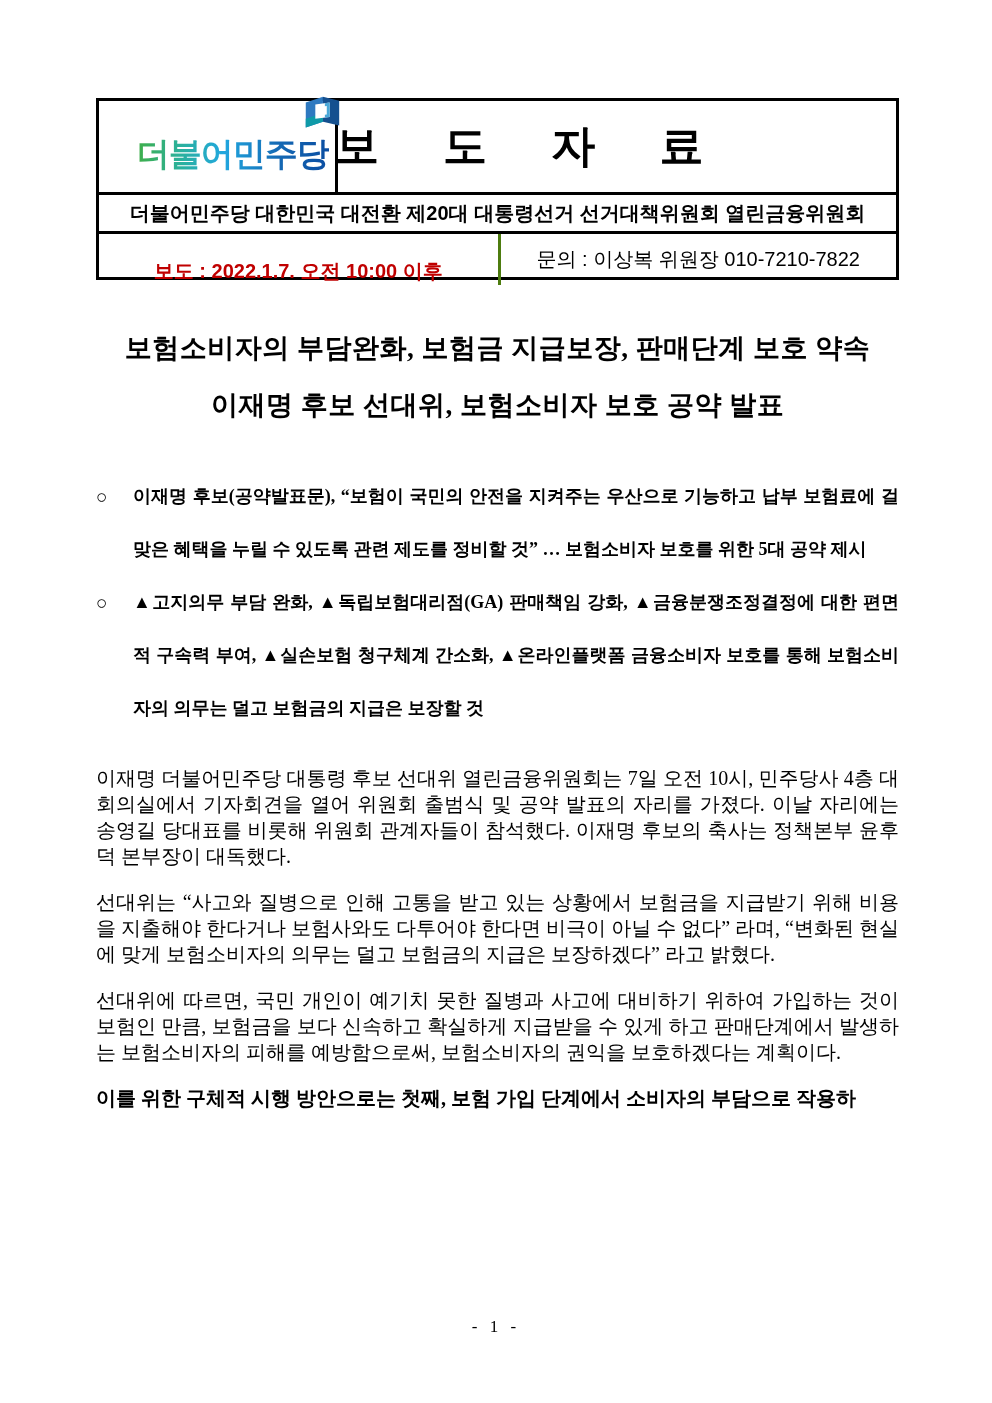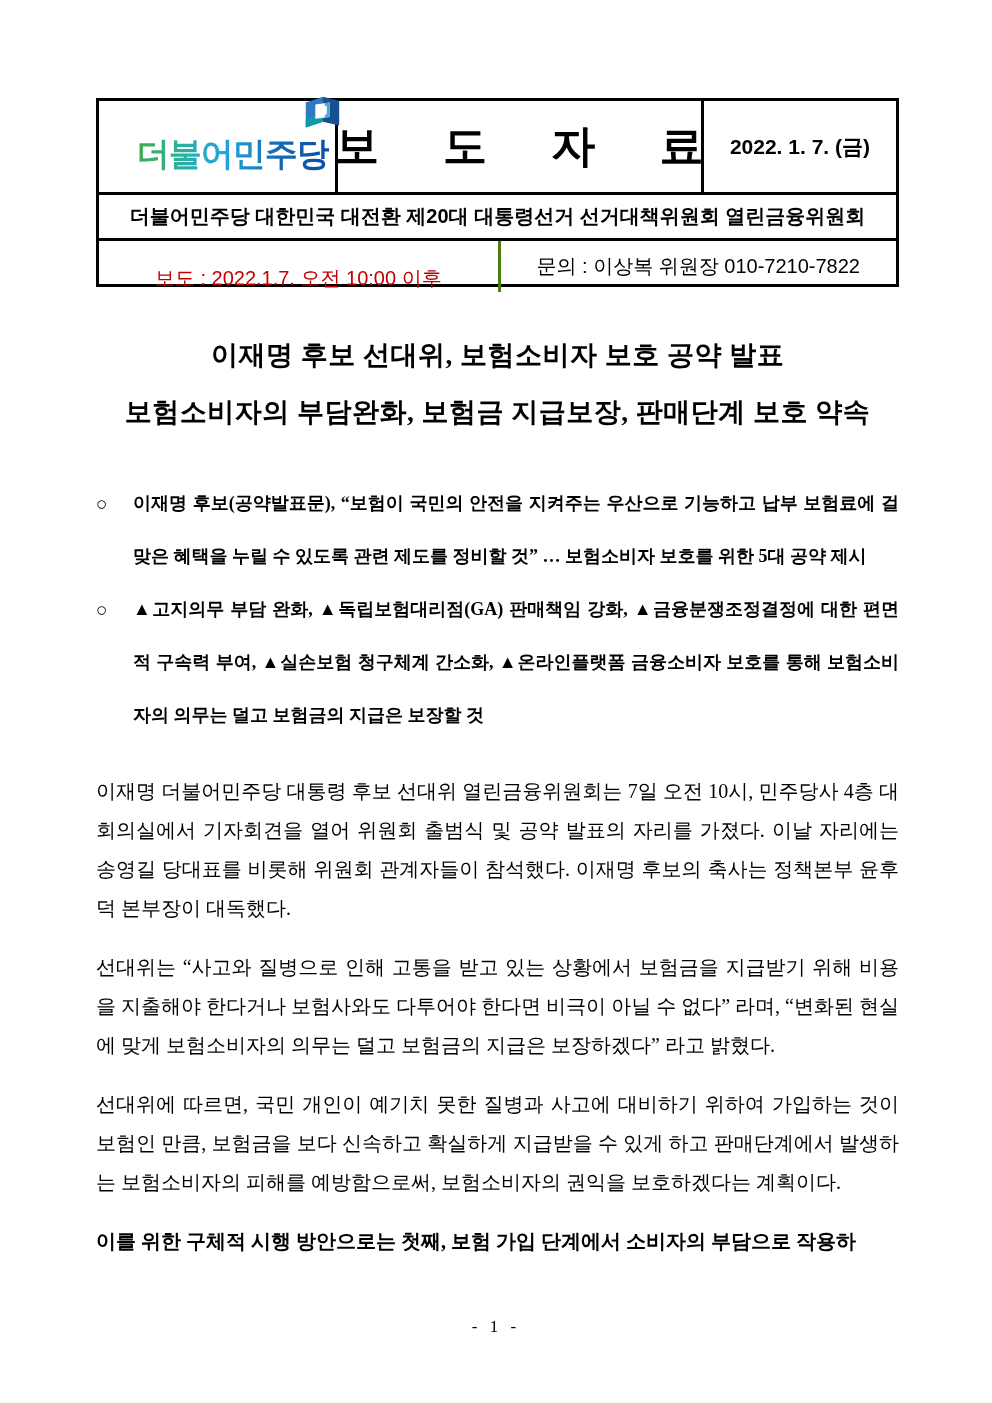--- a/index.html
+++ b/index.html
@@ -46,35 +46,35 @@
   }
   .hdr-date {
     font-family: "Liberation Sans", sans-serif;
     font-weight: bold;
     font-size: 21px;
     white-space: nowrap;
   }
 
   .hdr-row2 {
     border-top: 3px solid #000;
-    height: 46px;
+    height: 39px;
     display: flex; align-items: center; justify-content: center;
     font-family: "Liberation Sans", sans-serif;
     font-weight: bold;
     font-size: 20px;
     white-space: nowrap;
   }
   .hdr-row3 { border-top: 3px solid #000; display: grid; grid-template-columns: 50% 50%; height: 46px; }
   .hdr-row3 > div {
     display: flex; align-items: center; justify-content: center;
     font-family: "Liberation Sans", sans-serif;
     font-size: 20px;
     white-space: nowrap;
   }
-  .release-info { color: #c00000; font-weight: normal; margin-top: 24px; }
+  .release-info { color: #c00000; font-weight: bold; margin-top: 24px; }
   .contact-info { border-left: 3px solid #4d7c0f; }
 
   
   .headline {
     margin-top: 40px;
     text-align: center;
     font-weight: bold;
     font-size: 27px;
     line-height: 57px;
     letter-spacing: 0.5px;
@@ -96,21 +96,21 @@
     font-weight: 600;
     line-height: 53px;
     text-align: justify;
     word-break: break-all;
   }
 
   
   .body-paras { margin-top: 30px; }
   .para {
     font-size: 20px;
-    line-height: 39px;
+    line-height: 26px;
     text-align: justify;
     word-break: break-all;
     margin-bottom: 20px;
   }
   .para.bold { font-weight: bold; }
 
   
   .footer {
     position: absolute;
     left: 0; right: 0;
@@ -139,34 +139,31 @@
                 <polygon points="15,13 30,11 30,26 15,28" fill="#ffffff"></polygon>
                 <polygon points="25,11.6 30,11 30,26 25,26.6" fill="#4aa8d8"></polygon>
                 <polygon points="18,15.5 27,14.5 27,23.5 18,24.5" fill="#ffffff"></polygon>
               </svg>
             </span>
           </div>
         </div>
         <div class="cell-title">
           <span class="press-title">보 도 자 료</span>
         </div>
-        <div class="cell-date">
-          <span class="hdr-date">2022. 1. 7. (금)</span>
-        </div>
       </div>
       <div class="hdr-row2">더불어민주당 대한민국 대전환 제20대 대통령선거 선거대책위원회 열린금융위원회</div>
       <div class="hdr-row3">
         <div class="release-info">보도 : 2022.1.7.  오전 10:00 이후</div>
         <div class="contact-info">문의 : 이상복 위원장 010-7210-7822</div>
       </div>
     </div>
 
     <div class="headline">
+      <div>보험소비자의 부담완화, 보험금 지급보장, 판매단계 보호 약속</div>
       <div>이재명 후보 선대위, 보험소비자 보호 공약 발표</div>
-      <div>보험소비자의 부담완화, 보험금 지급보장, 판매단계 보호 약속</div>
     </div>
 
     <div class="bullets">
       <div class="bullet">
         <div class="bullet-marker">○</div>
         <div class="bullet-text">이재명 후보(공약발표문), “보험이 국민의 안전을 지켜주는 우산으로 기능하고 납부 보험료에 걸맞은 혜택을 누릴 수 있도록 관련 제도를 정비할 것” … 보험소비자 보호를 위한 5대 공약 제시</div>
       </div>
       <div class="bullet">
         <div class="bullet-marker">○</div>
         <div class="bullet-text">▲고지의무 부담 완화, ▲독립보험대리점(GA) 판매책임 강화, ▲금융분쟁조정결정에 대한 편면적 구속력 부여, ▲실손보험 청구체계 간소화, ▲온라인플랫폼 금융소비자 보호를 통해 보험소비자의 의무는 덜고 보험금의 지급은 보장할 것</div>

